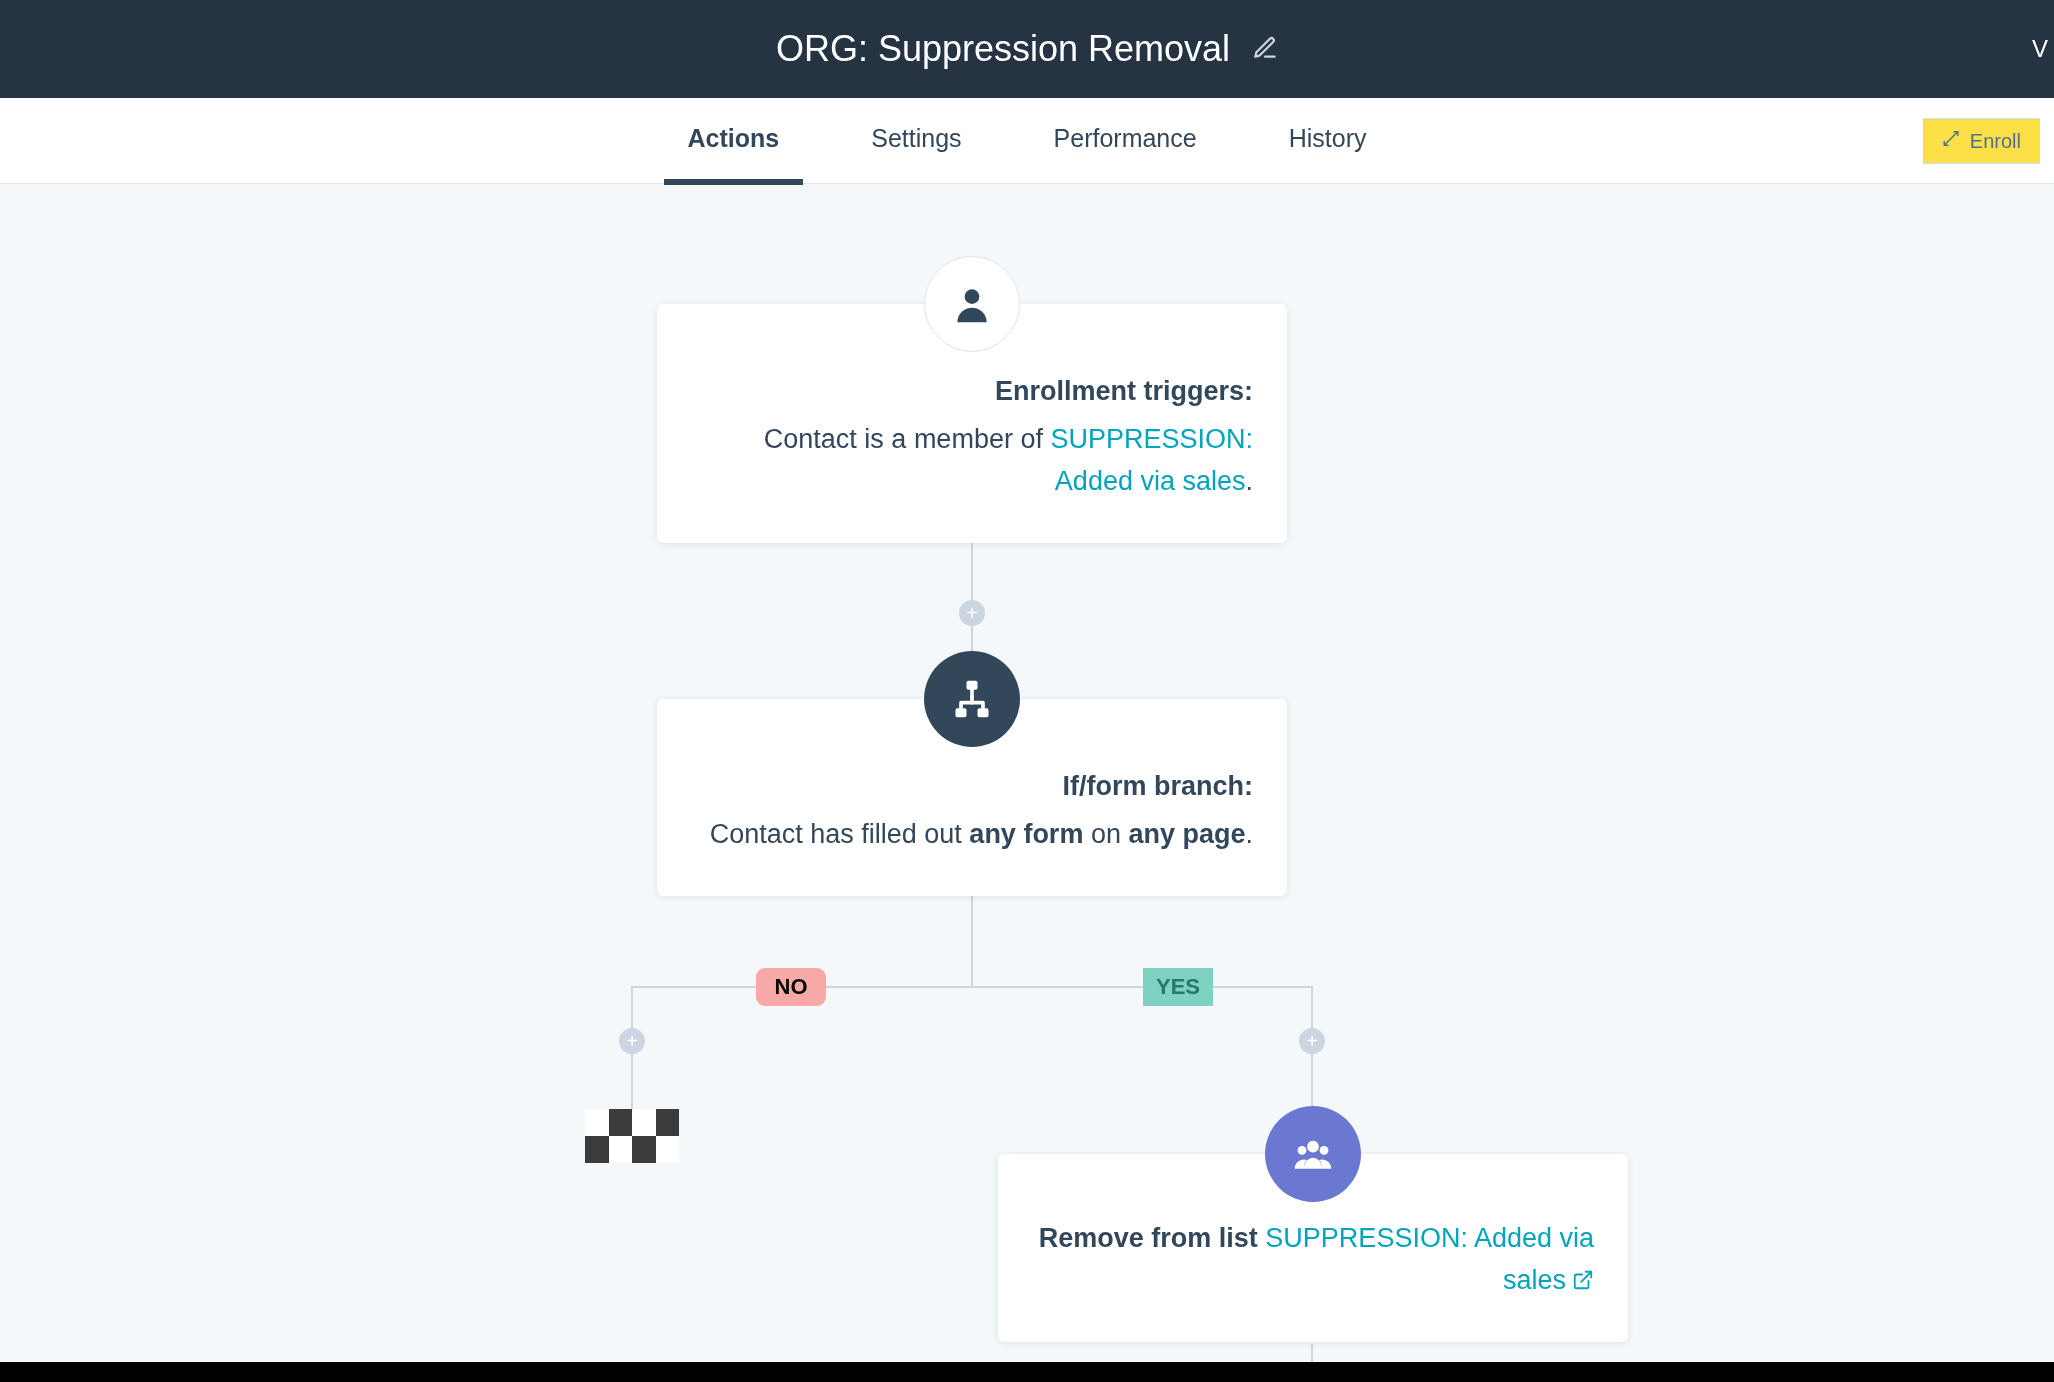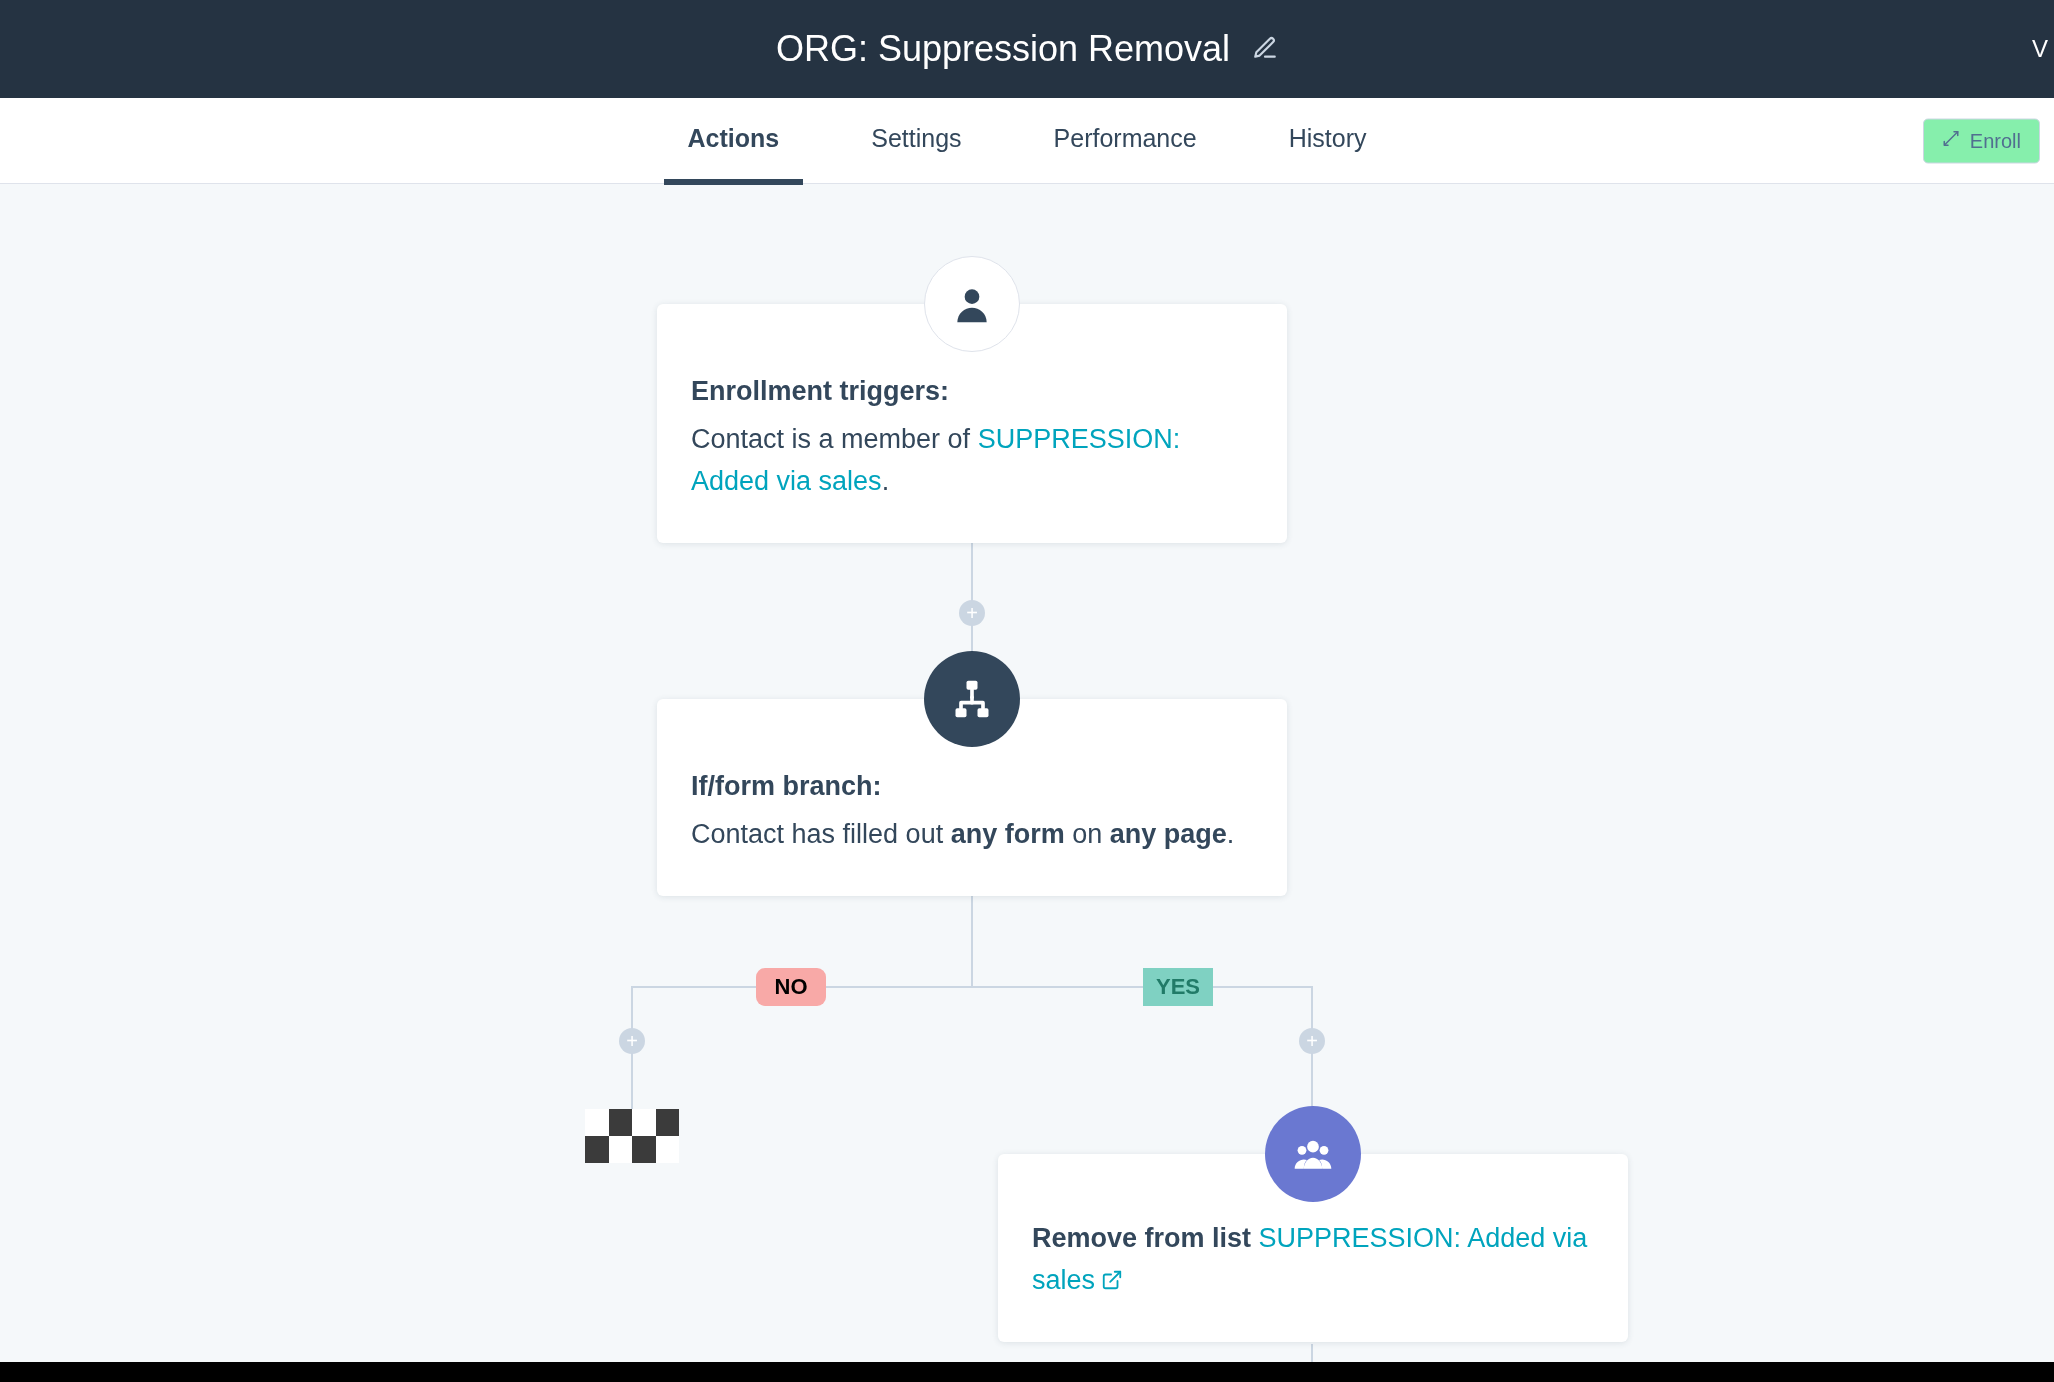--- a/index.html
+++ b/index.html
@@ -7,26 +7,26 @@
   .topbar { background: #253342; height: 98px; display: flex; align-items: center; justify-content: center; position: relative; }
   .topbar-title { color: #fff; font-size: 36px; font-weight: 400; display: flex; gap: 22px; }
   .edit-icon svg { width: 26px; height: 26px; stroke: #cbd6e2; fill: none; }
   .topbar-right { position: absolute; right: 0; top: 0; height: 100%; display: flex; align-items: center; color: #fff; font-size: 24px; padding-right: 6px; }
 
   .tabbar { background: #fff; border-bottom: 1px solid #dfe3eb; height: 86px; display: flex; justify-content: center; position: relative; }
   .tabs { display: flex; gap: 92px; }
   .tab { font-size: 25px; color: #33475b; cursor: pointer; padding: 26px 0; position: relative; }
   .tab.active { font-weight: 600; }
   .tab.active::after { content: ""; position: absolute; left: -24px; right: -24px; bottom: -2px; height: 6px; background: #33475b; }
-  .enroll-btn { position: absolute; right: 14px; top: 50%; transform: translateY(-50%); border: 1px solid #cbd6e2; background: #86efac; color: #516f90; font-size: 20px; padding: 10px 18px; border-radius: 5px; display: inline-flex; align-items: center; gap: 10px; cursor: pointer; }
+  .enroll-btn { position: absolute; right: 14px; top: 50%; transform: translateY(-50%); border: 1px solid #cbd6e2; background: #fde047; color: #516f90; font-size: 20px; padding: 10px 18px; border-radius: 0; display: inline-flex; align-items: center; gap: 10px; cursor: pointer; }
   .enroll-btn svg { width: 18px; height: 18px; stroke: #516f90; fill: none; }
 
   .canvas { position: relative; width: 100%; height: 1198px; overflow: hidden; }
 
-  .card { position: absolute; background: #fff; border-radius: 6px; box-shadow: 0 1px 6px rgba(45,62,80,0.12); width: 630px; padding: 72px 34px 40px 34px; text-align: left; }
+  .card { position: absolute; background: #fff; border-radius: 6px; box-shadow: 0 1px 6px rgba(45,62,80,0.12); width: 630px; padding: 72px 34px 40px 34px; text-align: right; }
   .card-title { font-size: 27px; font-weight: 600; color: #33475b; margin-bottom: 12px; }
   .card-body { font-size: 27px; color: #33475b; line-height: 1.55; }
   .linkish { color: #00a4bd; }
   .bold { font-weight: 600; }
 
   .icon-badge { position: absolute; left: 50%; transform: translateX(-50%); top: -48px; width: 96px; height: 96px; border-radius: 50%; display: flex; align-items: center; justify-content: center; }
   .badge-white { background: #fff; border: 1px solid #dfe3eb; }
   .badge-dark  { background: #33475b; }
   .badge-purple{ background: #6a78d1; }
   .icon-badge svg { width: 44px; height: 44px; }

